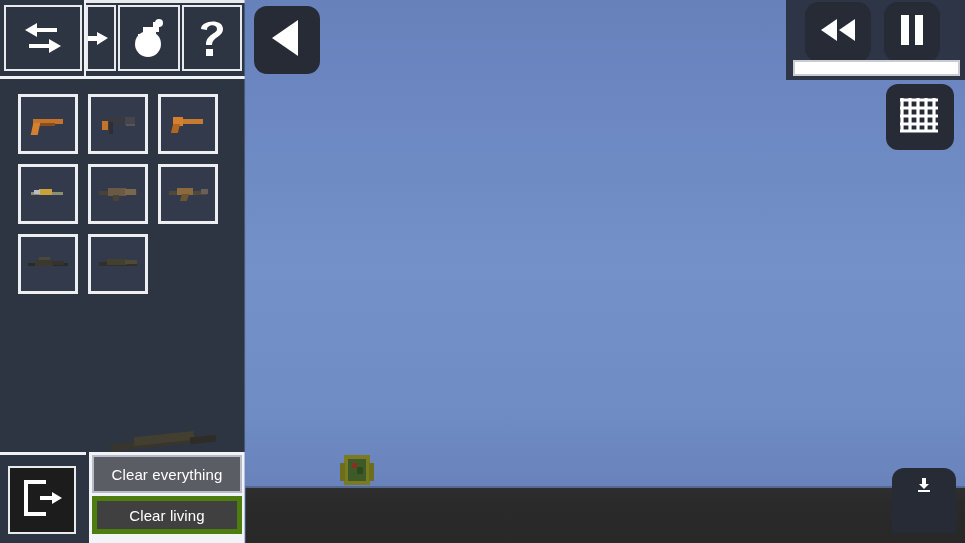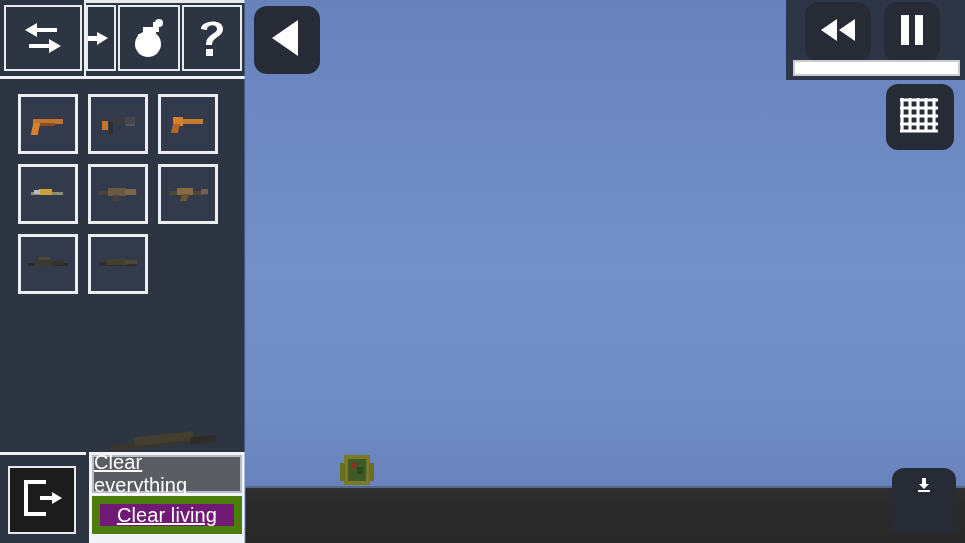--- a/index.html
+++ b/index.html
@@ -123,24 +123,24 @@
     background:#1c1c1c;
     display:flex;align-items:center;justify-content:center;
   }
   #clear-group{
     position:absolute;left:89px;top:452px;width:156px;height:91px;
     background:#f2f3f6;padding:3px;box-sizing:border-box;
   }
   .clear-btn{
     width:150px;height:38px;box-sizing:border-box;
     display:flex;align-items:center;justify-content:center;
-    color:#fff;font-size:20px;letter-spacing:.1px;text-decoration:underline;
+    color:#fff;font-size:15px;letter-spacing:.1px;
   }
   #clear-everything{background:rgba(30,34,42,.72);border:2px solid #b7bcc6;margin-bottom:3px;}
-  #clear-living{background:#701a75;border:8px solid #4d7c0f;}
+  #clear-living{background:#404040;border:5px solid #4d7c0f;}
 
   
   .round-btn{
     position:absolute;background:#262b36;border-radius:13px;
     display:flex;align-items:center;justify-content:center;
   }
   #collapse-btn{left:254px;top:6px;width:66px;height:68px;}
   #rewind-btn{left:805px;top:2px;width:66px;height:60px;border-radius:14px;}
   #pause-btn{left:884px;top:2px;width:56px;height:60px;border-radius:14px;}
   #topright-panel{

